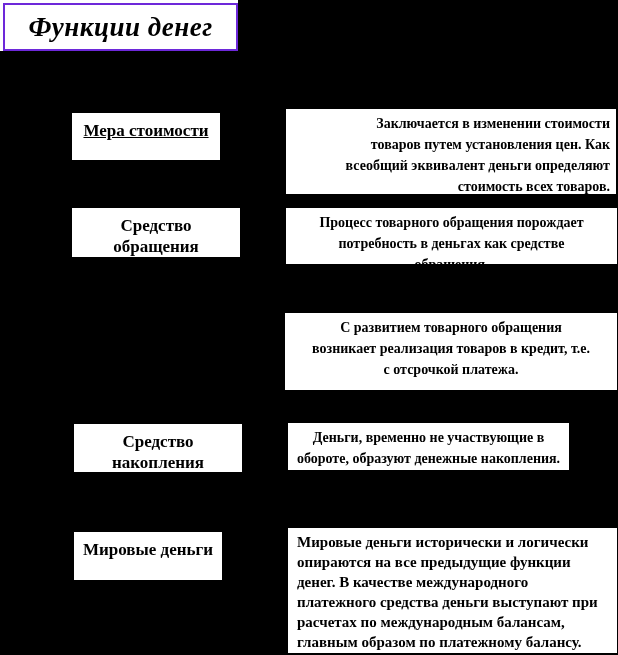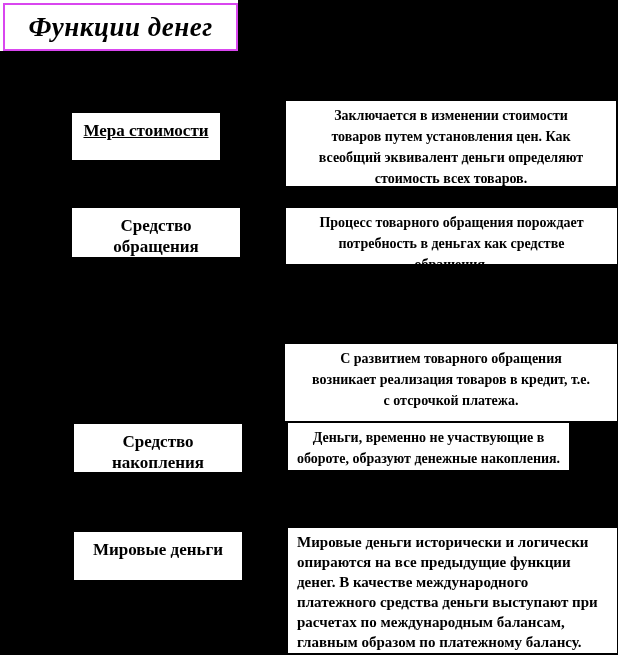--- a/index.html
+++ b/index.html
@@ -17,21 +17,21 @@
     background: #ffffff;
     overflow: hidden;
     font-weight: bold;
     box-sizing: border-box;
   }
   
   .title-box { left: 0; top: 0; width: 238px; height: 51px; }
   .title-border {
     position: absolute;
     left: 3px; top: 3px; right: 0; bottom: 0;
-    border: 2px solid #d946ef;
+    border: 2px solid #6d28d9;
     display: flex;
     align-items: center;
     justify-content: center;
   }
   .title-text {
     font-style: italic;
     font-weight: bold;
     font-size: 27px;
     letter-spacing: 0.5px;
     white-space: nowrap;
@@ -54,25 +54,25 @@
     text-align: left;
     font-size: 15px;
     line-height: 20px;
     padding: 4px 4px 16px 9px;
   }
   
   .lb1 { left: 72px; top: 113px; width: 148px; height: 47px; text-decoration: underline; }
   .lb2 { left: 72px; top: 208px; width: 168px; height: 49px; }
   .lb3 { left: 72px; top: 316px; width: 165px; height: 47px; }
   .lb4 { left: 74px; top: 424px; width: 168px; height: 48px; }
-  .lb5 { left: 74px; top: 532px; width: 168px; height: 48px; }
+  .lb5 { left: 74px; top: 532px; width: 148px; height: 48px; }
   
-  .rb1 { left: 286px; top: 101px; width: 330px; height: 85px; }
+  .rb1 { left: 286px; top: 109px; width: 330px; height: 85px; text-align: right; }
   .rb2 { left: 286px; top: 208px; width: 331px; height: 56px; }
-  .rb3 { left: 285px; top: 313px; width: 332px; height: 77px; margin-top: 31px; }
+  .rb3 { left: 285px; top: 313px; width: 332px; height: 77px; }
   .rb4 { left: 288px; top: 423px; width: 281px; height: 47px; }
   .rb5 { left: 288px; top: 528px; width: 329px; height: 125px; }
 </style>
 </head>
 <body>
 
 <div id="canvas">
 
   <div class="box title-box">
     <div class="title-border">

